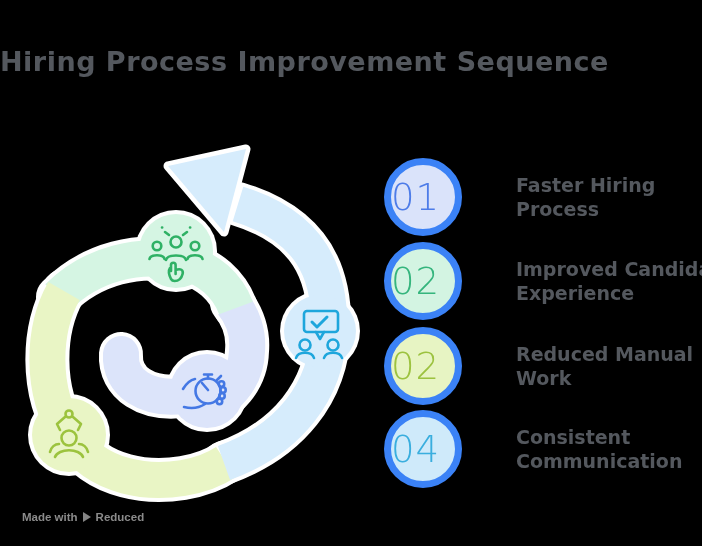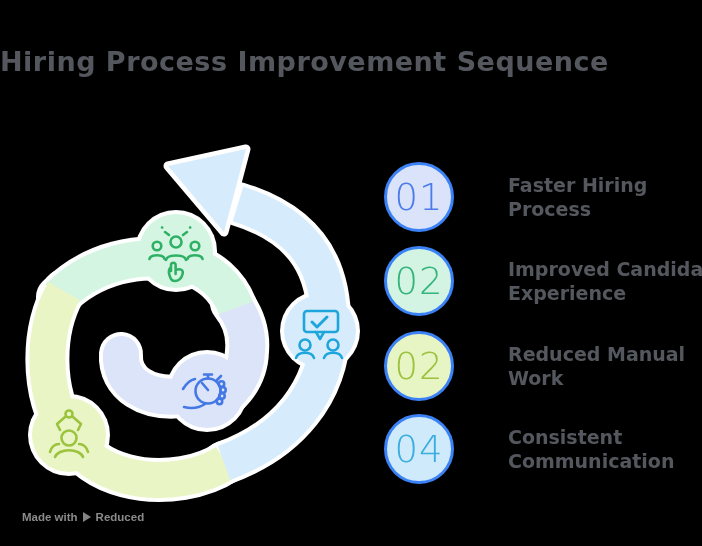--- a/index.html
+++ b/index.html
@@ -8,22 +8,22 @@
     font-family:"DejaVu Sans","Liberation Sans",sans-serif;
   }
   .title{
     position:absolute;left:0;top:46px;width:682px;text-align:left;
     font-size:27px;font-weight:bold;letter-spacing:0.5px;color:#54585e;
   }
   .step-row{
     position:absolute;left:384px;display:flex;align-items:center;gap:18px;height:70px;
   }
   .step-circle{
-    width:64px;height:64px;border-radius:50%;border:3px solid #3b82f6;
-    display:flex;align-items:center;justify-content:center;flex:0 0 auto;
+    width:64px;height:64px;border-radius:50%;border:7px solid #3b82f6;
+    display:flex;align-items:center;flex:0 0 auto;
   }
   .step-number{
     font-size:37px;font-weight:200;letter-spacing:1px;line-height:1;
     font-family:"DejaVu Sans",sans-serif;
   }
   .step-label{
     font-size:19px;font-weight:bold;line-height:24px;color:#54585e;
     white-space:pre-line;width:225px;margin-left:36px;
   }
   .footer{

